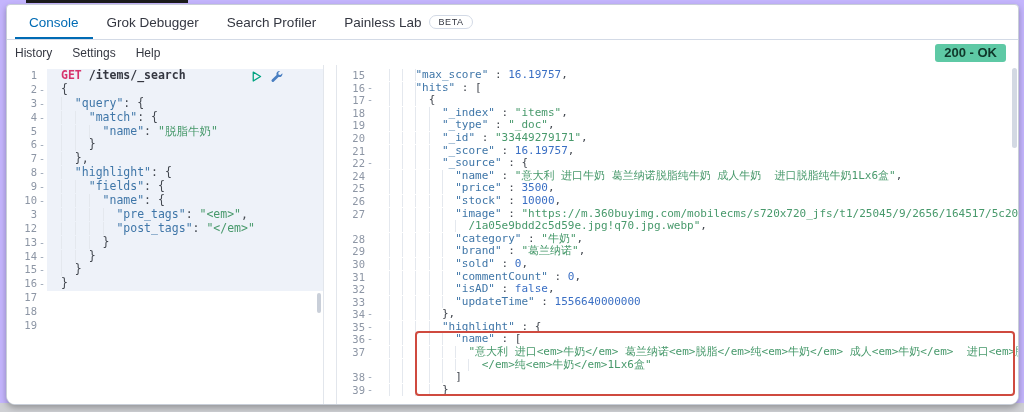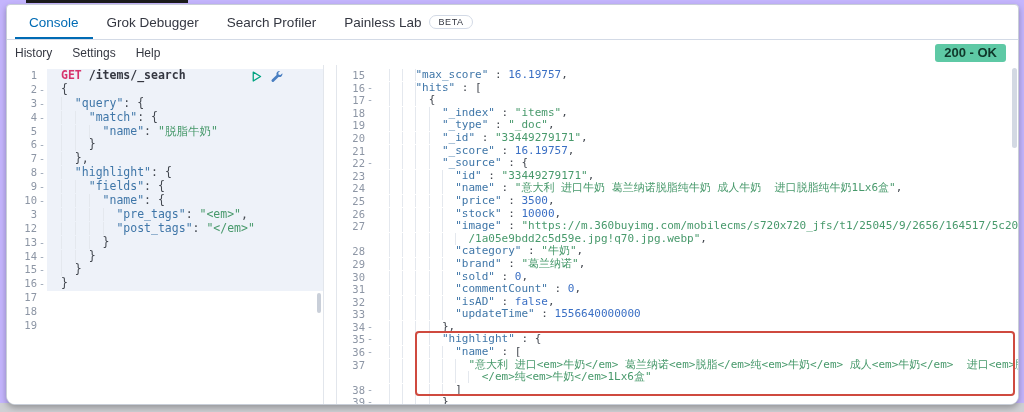--- a/index.html
+++ b/index.html
@@ -124,21 +124,20 @@
       <div class="pane right">
         <div class="rows">
             <div class="crow"><span class="gut"><span class="num">15</span><span class="fold"></span></span><span class="code"><span class="w">    </span><span class="k">"max_score"</span><span class="p"> : </span><span class="n">16.19757</span><span class="p">,</span></span></div>
             <div class="crow"><span class="gut"><span class="num">16</span><span class="fold">-</span></span><span class="code"><span class="w">    </span><span class="k">"hits"</span><span class="p"> : [</span></span></div>
             <div class="crow"><span class="gut"><span class="num">17</span><span class="fold">-</span></span><span class="code"><span class="w">      </span><span class="p">{</span></span></div>
             <div class="crow"><span class="gut"><span class="num">18</span><span class="fold"></span></span><span class="code"><span class="w">        </span><span class="k">"_index"</span><span class="p"> : </span><span class="s">"items"</span><span class="p">,</span></span></div>
             <div class="crow"><span class="gut"><span class="num">19</span><span class="fold"></span></span><span class="code"><span class="w">        </span><span class="k">"_type"</span><span class="p"> : </span><span class="s">"_doc"</span><span class="p">,</span></span></div>
             <div class="crow"><span class="gut"><span class="num">20</span><span class="fold"></span></span><span class="code"><span class="w">        </span><span class="k">"_id"</span><span class="p"> : </span><span class="s">"33449279171"</span><span class="p">,</span></span></div>
             <div class="crow"><span class="gut"><span class="num">21</span><span class="fold"></span></span><span class="code"><span class="w">        </span><span class="k">"_score"</span><span class="p"> : </span><span class="n">16.19757</span><span class="p">,</span></span></div>
             <div class="crow"><span class="gut"><span class="num">22</span><span class="fold">-</span></span><span class="code"><span class="w">        </span><span class="k">"_source"</span><span class="p"> : {</span></span></div>
-            <div class="crow"><span class="gut"><span class="num">23</span><span class="fold"></span></span><span class="code"><span class="w">          </span><span class="k">"id"</span><span class="p"> : </span><span class="s">"33449279171"</span><span class="p">,</span></span></div>
             <div class="crow"><span class="gut"><span class="num">24</span><span class="fold"></span></span><span class="code"><span class="w">          </span><span class="k">"name"</span><span class="p"> : </span><span class="s">"意大利 进口牛奶 葛兰纳诺脱脂纯牛奶 成人牛奶  进口脱脂纯牛奶1Lx6盒"</span><span class="p">,</span></span></div>
             <div class="crow"><span class="gut"><span class="num">25</span><span class="fold"></span></span><span class="code"><span class="w">          </span><span class="k">"price"</span><span class="p"> : </span><span class="n">3500</span><span class="p">,</span></span></div>
             <div class="crow"><span class="gut"><span class="num">26</span><span class="fold"></span></span><span class="code"><span class="w">          </span><span class="k">"stock"</span><span class="p"> : </span><span class="n">10000</span><span class="p">,</span></span></div>
             <div class="crow"><span class="gut"><span class="num">27</span><span class="fold"></span></span><span class="code"><span class="w">          </span><span class="k">"image"</span><span class="p"> : </span><span class="s">"https://m.360buyimg.com/mobilecms/s720x720_jfs/t1/25045/9/2656/164517/5c20699dE9b7f4c9</span></span></div>
             <div class="crow"><span class="gut"><span class="num"></span><span class="fold"></span></span><span class="code"><span class="w">            </span><span class="s">/1a05e9bdd2c5d59e.jpg!q70.jpg.webp"</span><span class="p">,</span></span></div>
             <div class="crow"><span class="gut"><span class="num">28</span><span class="fold"></span></span><span class="code"><span class="w">          </span><span class="k">"category"</span><span class="p"> : </span><span class="s">"牛奶"</span><span class="p">,</span></span></div>
             <div class="crow"><span class="gut"><span class="num">29</span><span class="fold"></span></span><span class="code"><span class="w">          </span><span class="k">"brand"</span><span class="p"> : </span><span class="s">"葛兰纳诺"</span><span class="p">,</span></span></div>
             <div class="crow"><span class="gut"><span class="num">30</span><span class="fold"></span></span><span class="code"><span class="w">          </span><span class="k">"sold"</span><span class="p"> : </span><span class="n">0</span><span class="p">,</span></span></div>
             <div class="crow"><span class="gut"><span class="num">31</span><span class="fold"></span></span><span class="code"><span class="w">          </span><span class="k">"commentCount"</span><span class="p"> : </span><span class="n">0</span><span class="p">,</span></span></div>
             <div class="crow"><span class="gut"><span class="num">32</span><span class="fold"></span></span><span class="code"><span class="w">          </span><span class="k">"isAD"</span><span class="p"> : </span><span class="n">false</span><span class="p">,</span></span></div>

